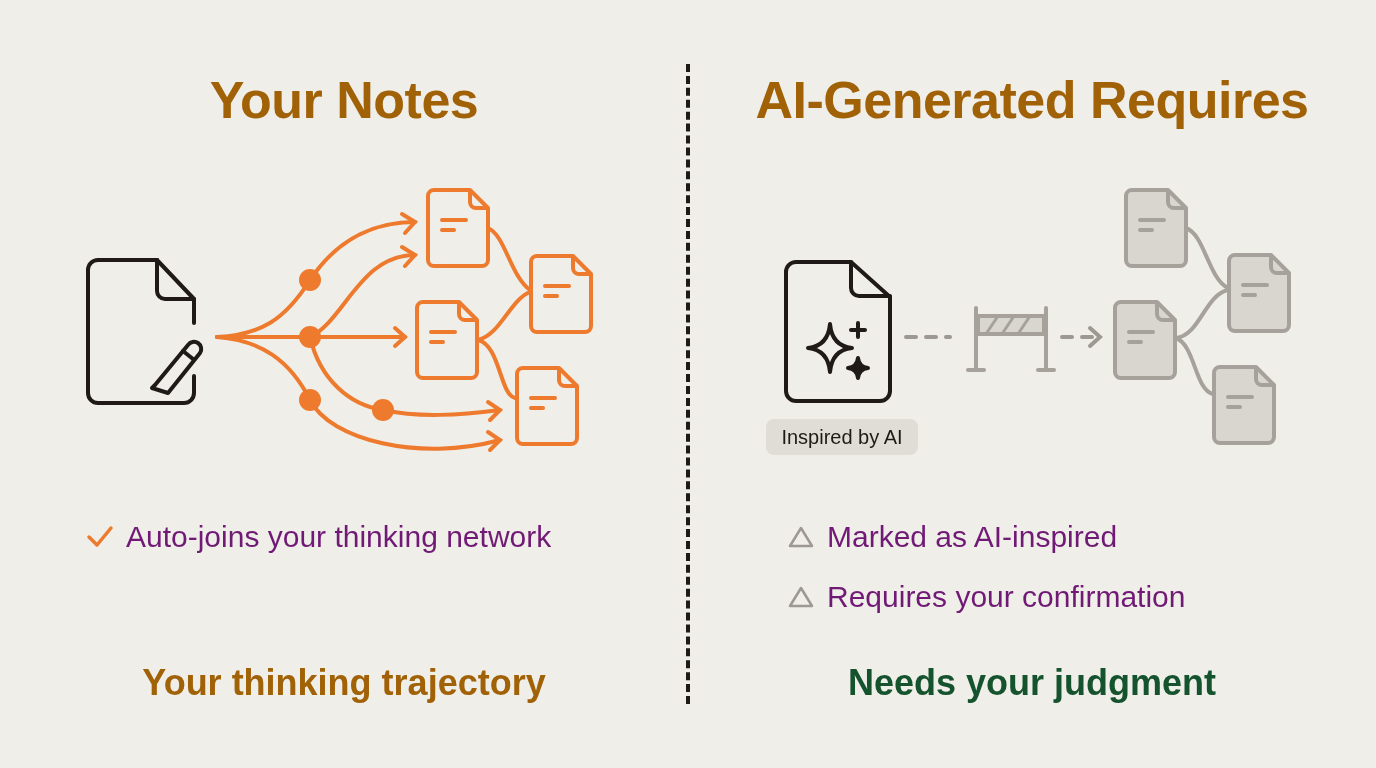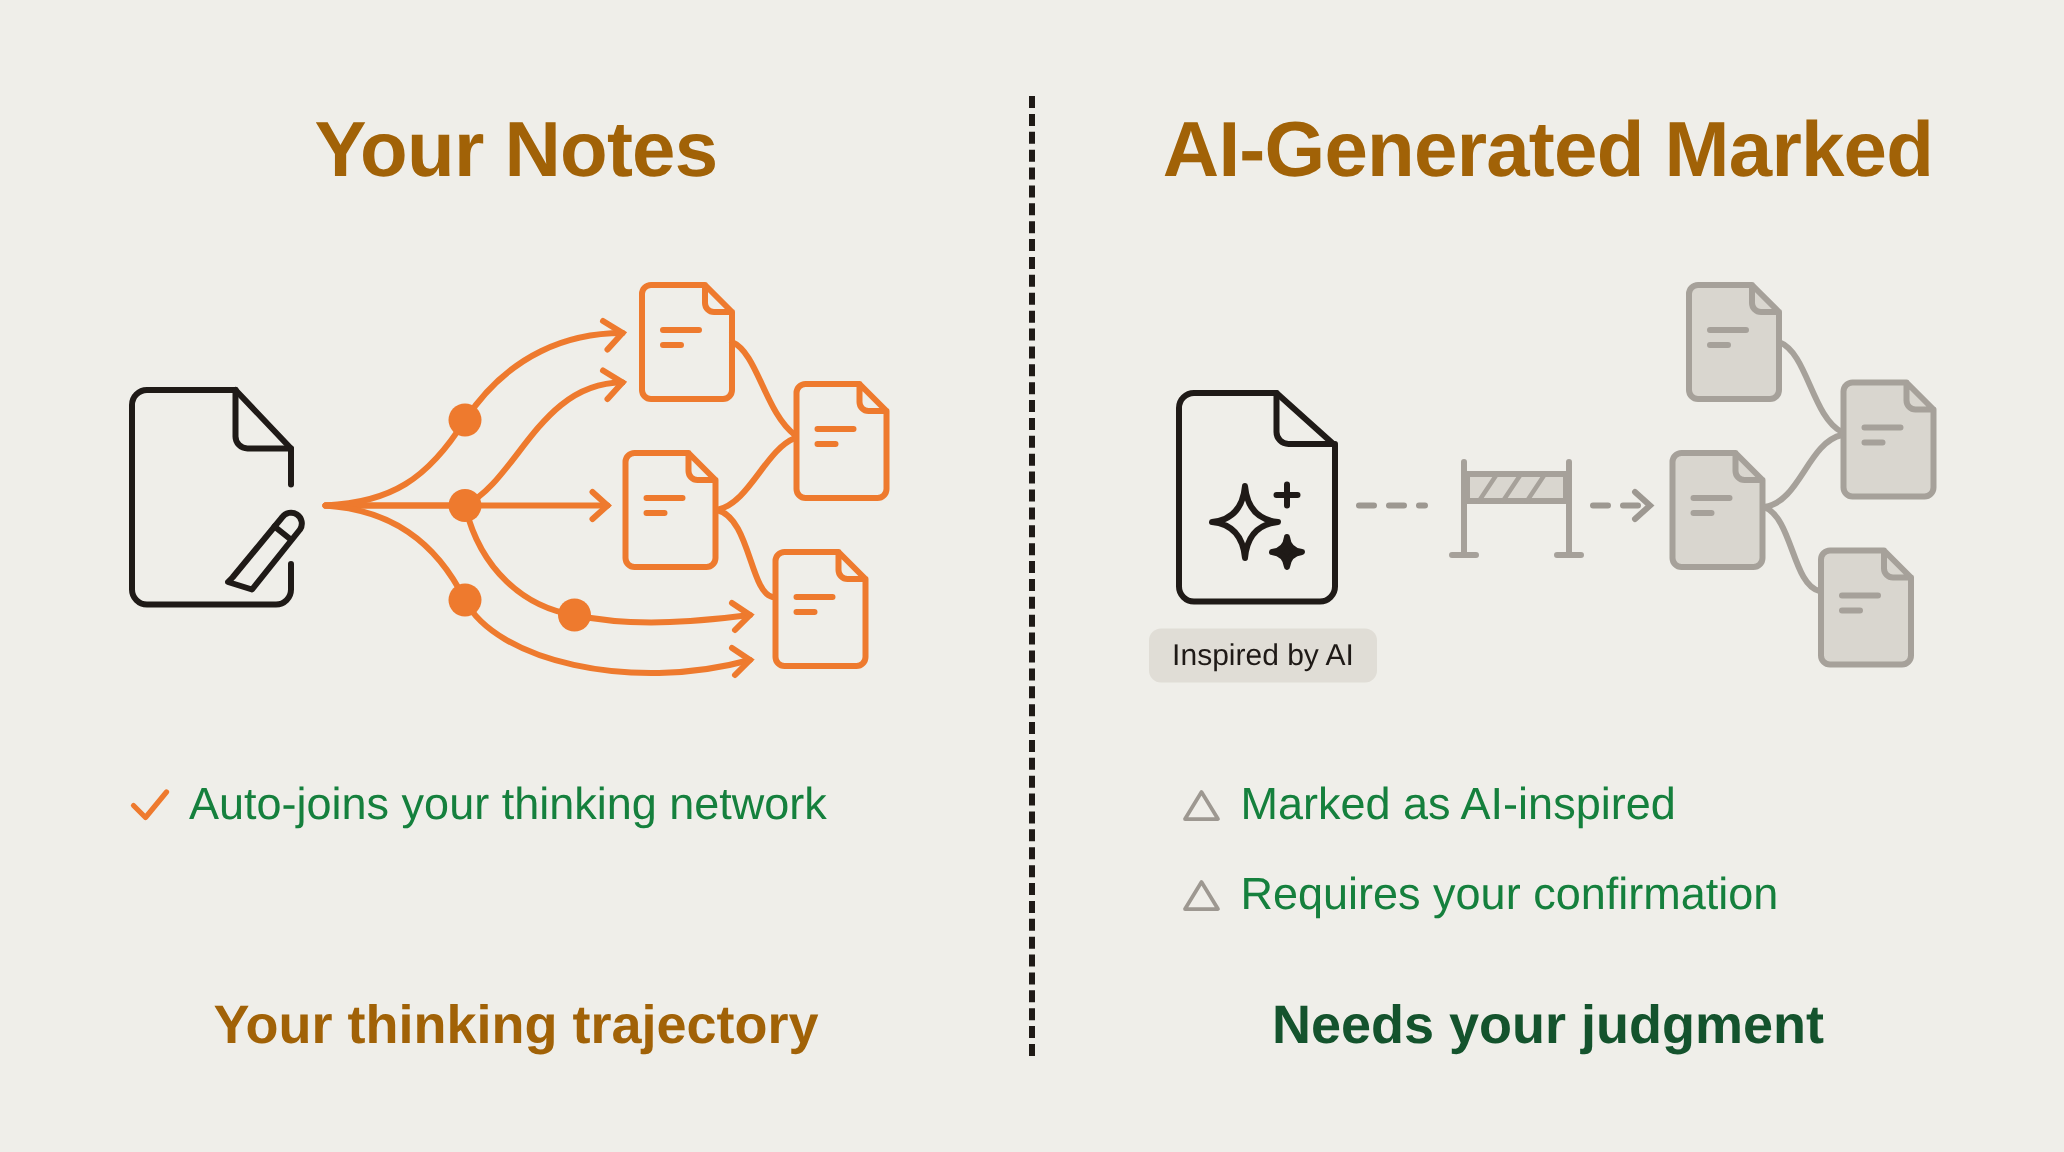--- a/index.html
+++ b/index.html
@@ -3,30 +3,30 @@
 <meta charset="utf-8">
 <style>
   html, body { margin:0; padding:0; }
   body { width:1376px; height:768px; background:#efeee9; position:relative; overflow:hidden; font-family:"Liberation Sans", sans-serif; }
   .title { position:absolute; top:70px; font-weight:700; font-size:52px; color:#a16207; letter-spacing:-0.5px; text-align:center; }
   .title.left { left:0; width:688px; }
   .title.right { left:688px; width:688px; }
   .divider { position:absolute; left:686px; top:64px; height:640px; border-left:4px dashed #1f1a17; }
   svg.diagram { position:absolute; }
   .bullets { position:absolute; }
-  .bullet { display:flex; align-items:center; height:60px; font-size:30px; color:#15803d; }
+  .bullet { display:flex; align-items:center; height:60px; font-size:30px; color:#701a75; }
   .bullet .ic { width:40px; display:inline-flex; align-items:center; }
   .tagline { position:absolute; top:662px; font-weight:700; font-size:36px; text-align:center; }
   .badge { position:absolute; left:766px; top:419px; width:152px; height:36px; background:#e0ddd6; border-radius:8px; font-size:20px; color:#1f1a17; display:flex; align-items:center; justify-content:center; }
 </style>
 </head>
 <body>
 
 <div class="title left">Your Notes</div>
-<div class="title right">AI-Generated Marked</div>
+<div class="title right">AI-Generated Requires</div>
 <div class="divider"></div>
 
 <svg class="diagram" style="left:0;top:170px" width="688" height="320" viewBox="0 170 688 320">
   <g fill="none" stroke="#1f1a17" stroke-width="4" stroke-linecap="round" stroke-linejoin="round">
     <path d="M157 260 H98 a10 10 0 0 0 -10 10 V393 a10 10 0 0 0 10 10 H184 a10 10 0 0 0 10 -10 V376"></path>
     <path d="M157 260 L194 299 V323"></path>
     <path d="M157 260 V291 a8 8 0 0 0 8 8 H194"></path>
     <path d="M155 385 L188 345 a5 5 0 0 1 12 8 L168 393 L152 388 Z"></path>
     <path d="M183 351 L193 359"></path>
   </g>

